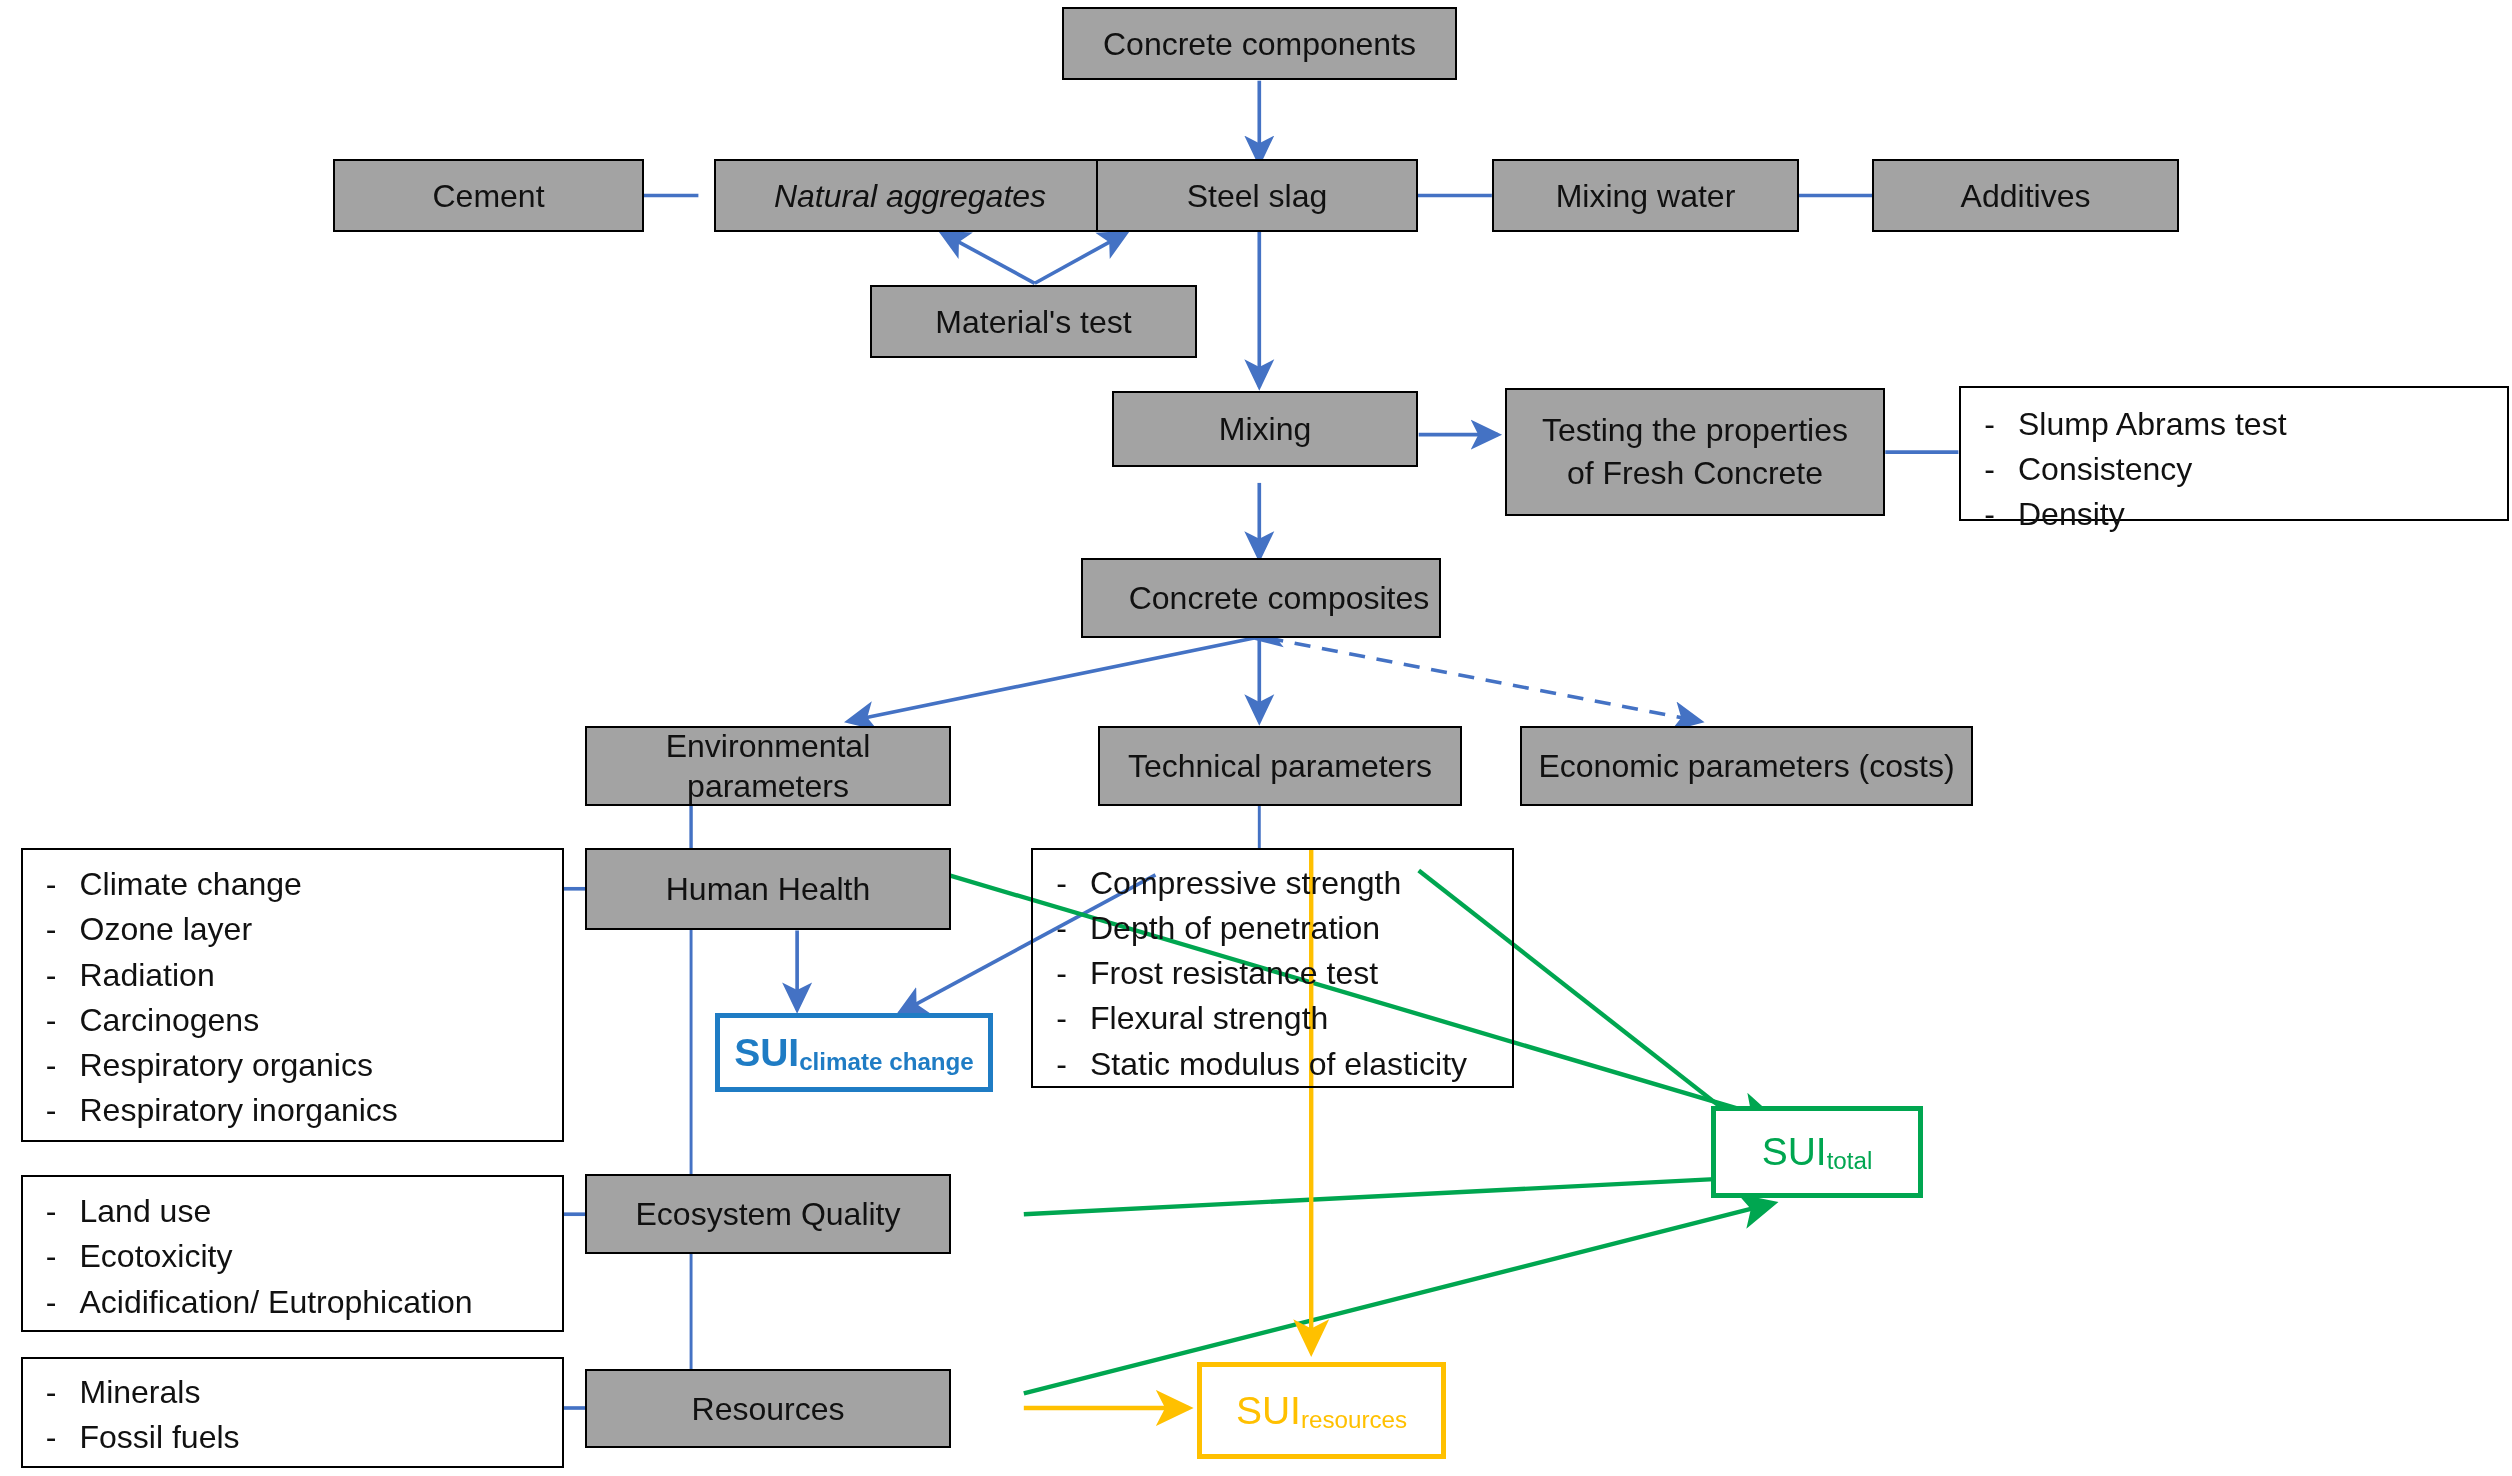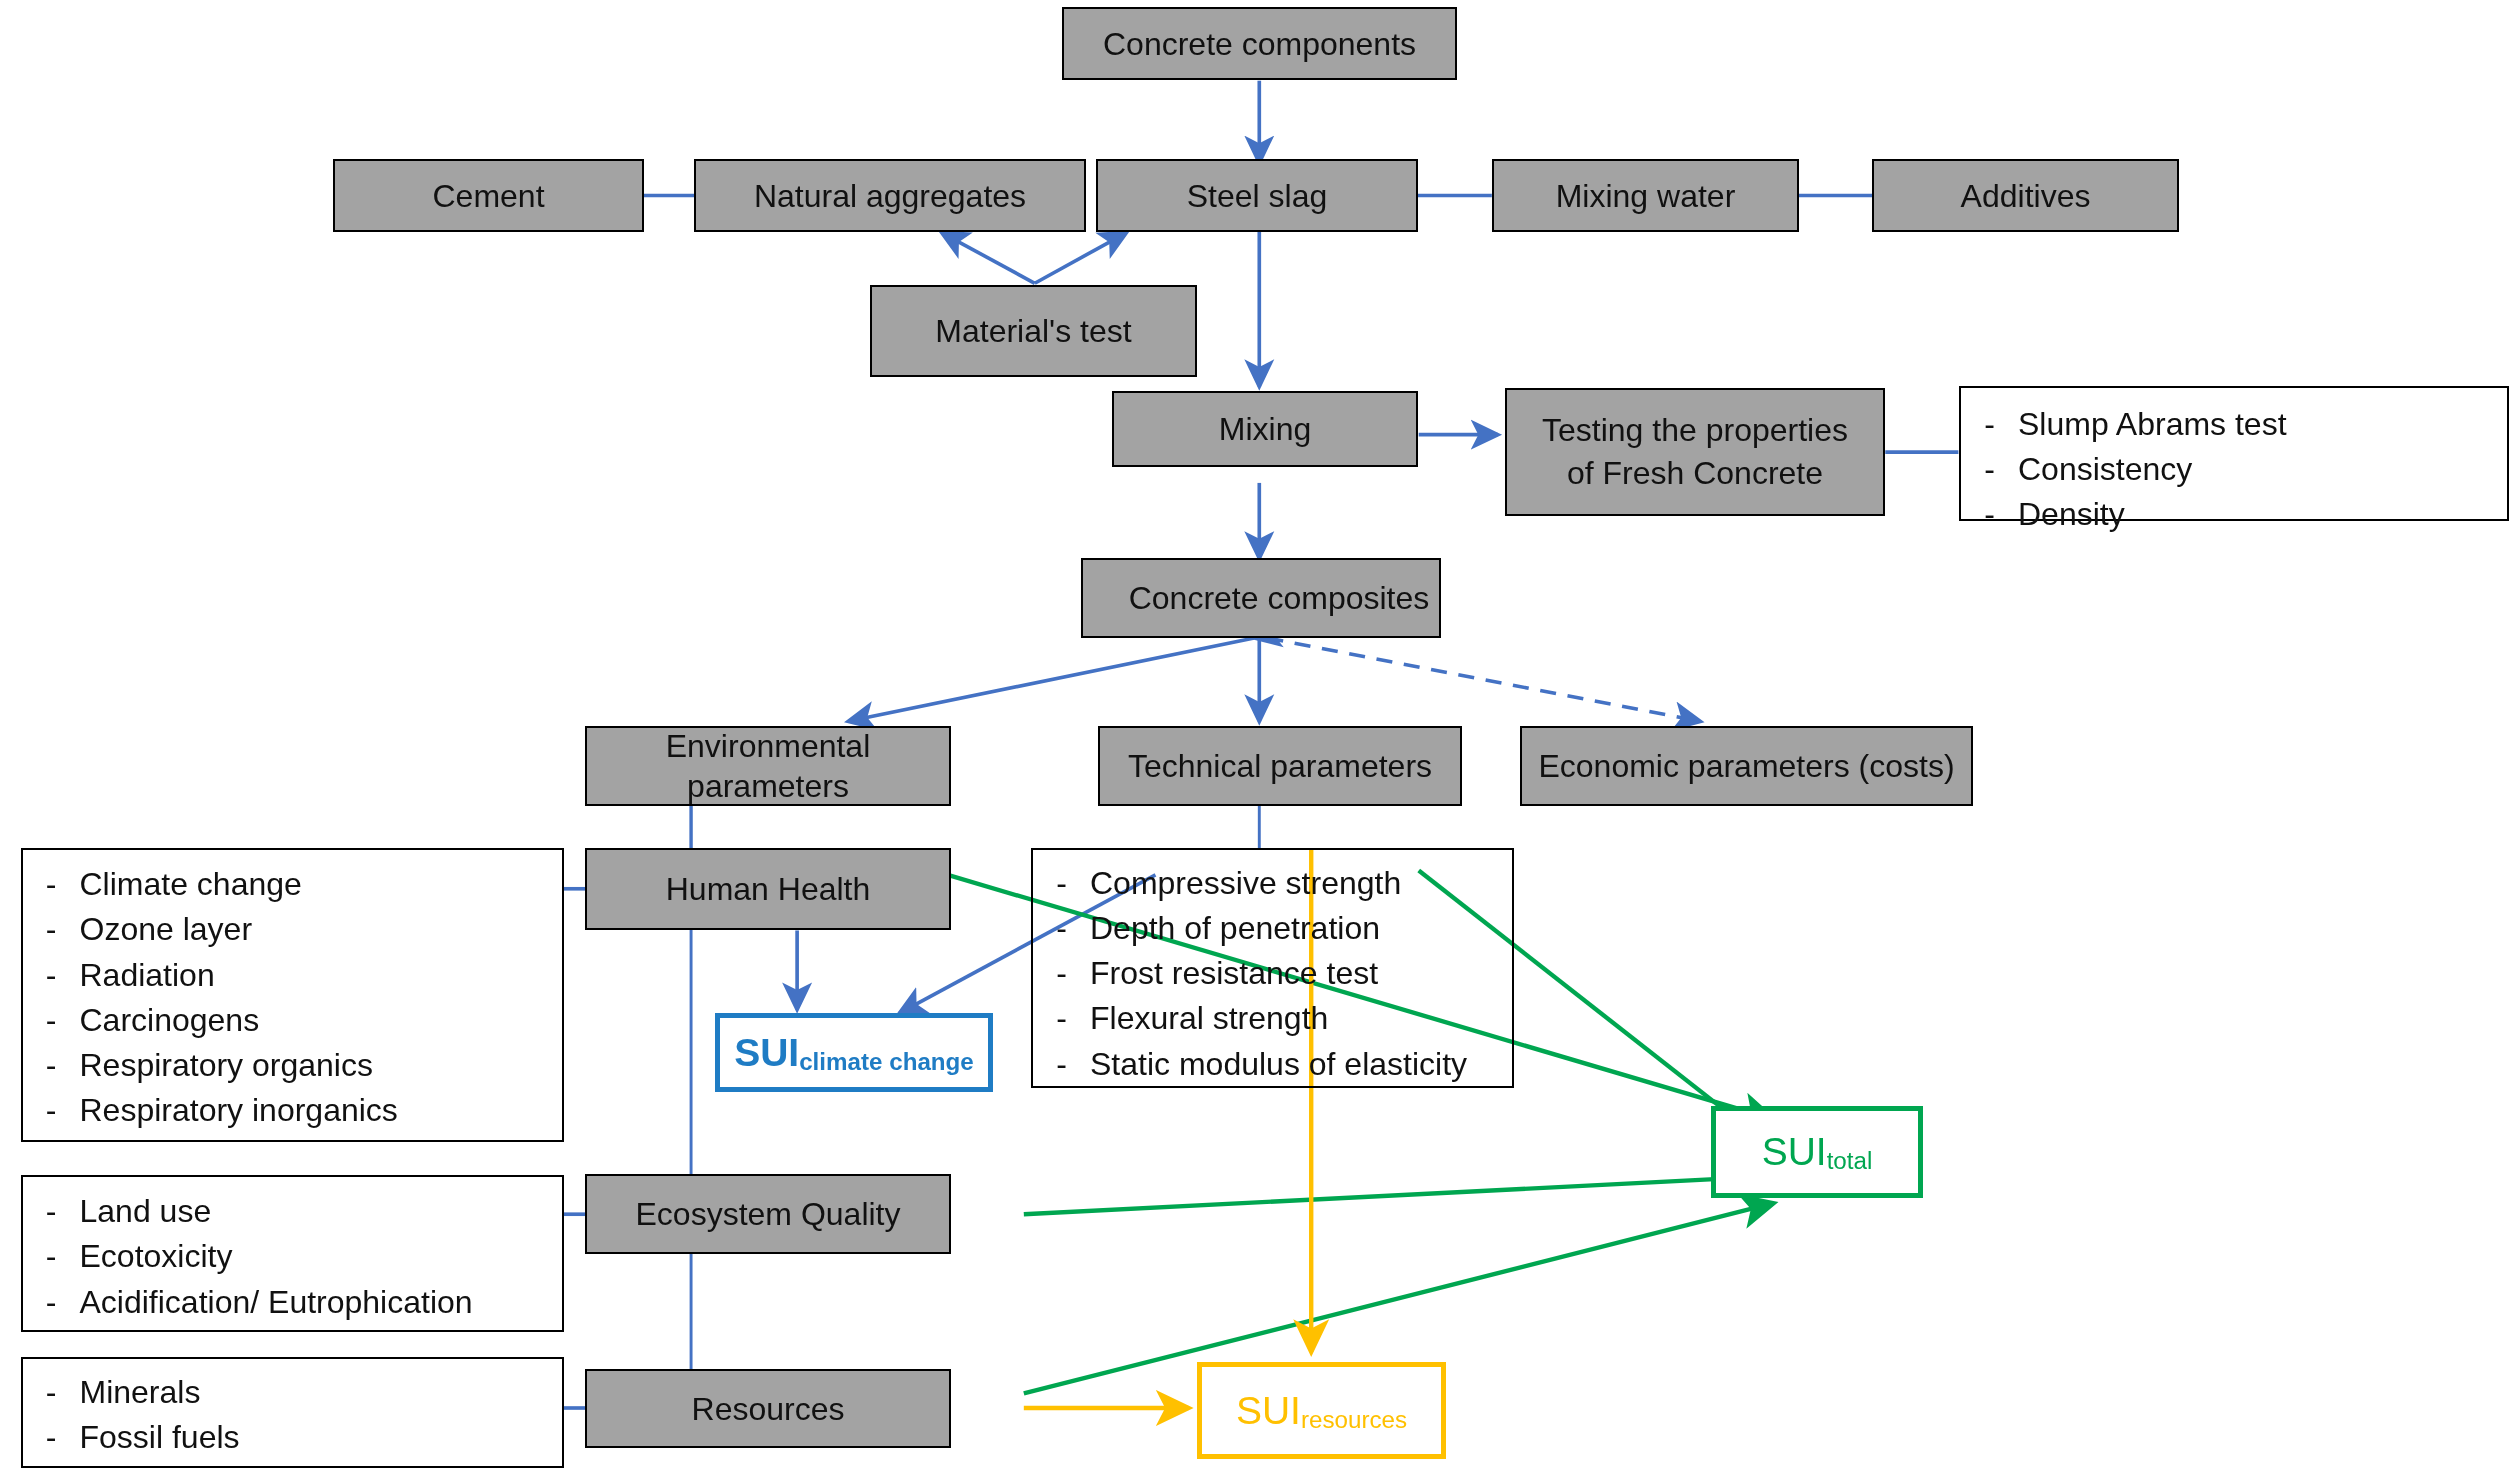--- a/index.html
+++ b/index.html
@@ -102,37 +102,37 @@
   </svg>
 
   <div class="node" style="left:1062px;top:7.3px;width:395px;height:73px;">
     <span>Concrete components</span>
   </div>
 
   <div class="node" style="left:333px;top:159px;width:311px;height:73px;">
     <span>Cement</span>
   </div>
 
-  <div class="node" style="left:694px;top:159px;width:392px;height:73px;">
+  <div class="node" style="left:714px;top:159px;width:392px;height:73px;font-style:italic;">
     <span>Natural aggregates</span>
   </div>
 
   <div class="node" style="left:1096px;top:159px;width:322px;height:73px;">
     <span>Steel slag</span>
   </div>
 
   <div class="node" style="left:1492px;top:159px;width:307px;height:73px;">
     <span>Mixing water</span>
   </div>
 
   <div class="node" style="left:1872px;top:159px;width:307px;height:73px;">
     <span>Additives</span>
   </div>
 
-  <div class="node" style="left:870px;top:285px;width:327px;height:92px;">
+  <div class="node" style="left:870px;top:285px;width:327px;height:73px;">
     <span>Material's test</span>
   </div>
 
   <div class="node" style="left:1112px;top:391px;width:306px;height:76px;">
     <span>Mixing</span>
   </div>
 
   <div class="node two-line" style="left:1505px;top:388px;width:380px;height:128px;flex-direction:column;">
     <span>Testing the properties</span>
     <span>of Fresh Concrete</span>

